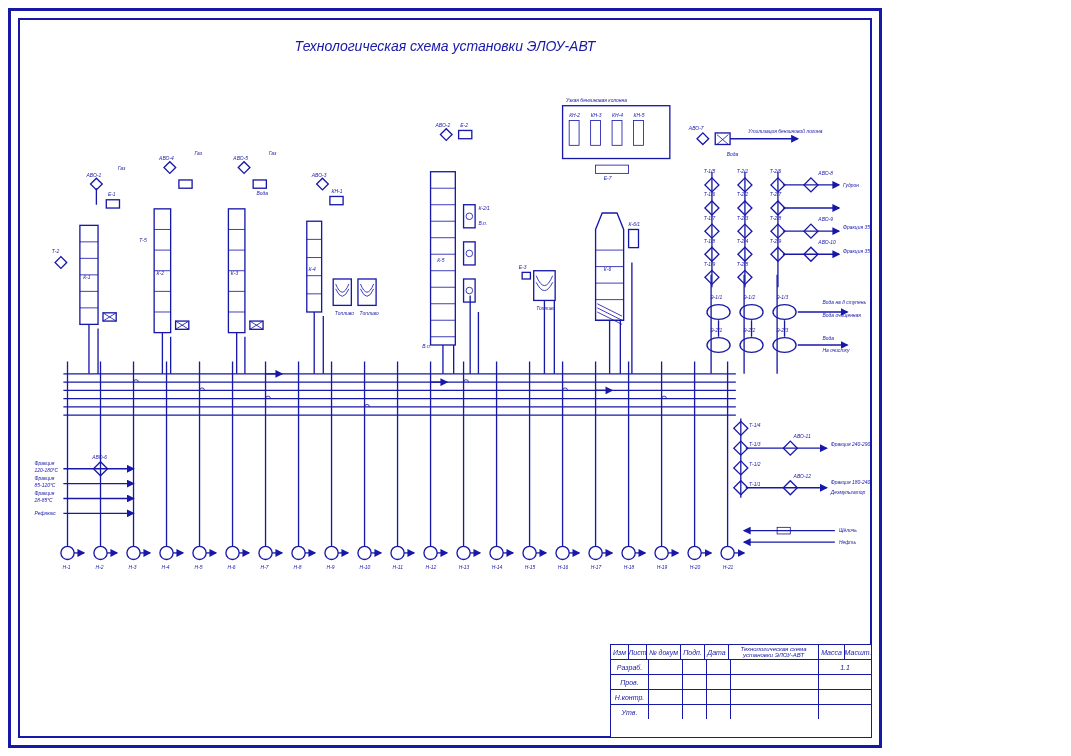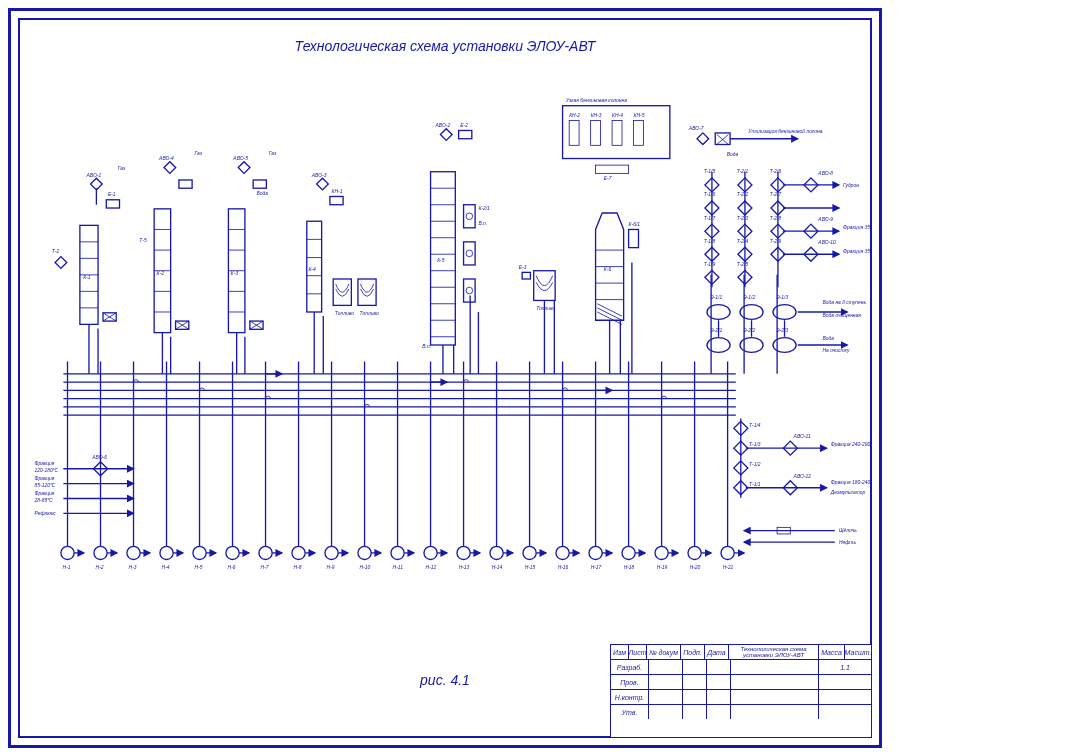--- a/index.html
+++ b/index.html
@@ -21,21 +21,20 @@
   .tblock .cell:last-child{border-right:none}
   .tblock .main-code{font:11px Arial;color:#1818a8;font-weight:500;display:flex;align-items:center;justify-content:center;height:22px}
 </style>
 </head>
 <body>
 
 <div class="frame">
   <div class="border-outer"></div>
   <div class="border-inner"></div>
   <div class="title">Технологическая схема установки ЭЛОУ-АВТ</div>
-  <div class="fig-label">рис. 4.1</div>
 
   <svg viewBox="0 0 1035 720">
 
     <defs>
       <marker id="ah" markerWidth="6" markerHeight="6" refX="5" refY="3" orient="auto">
         <path d="M0,0 L6,3 L0,6 Z" class="bfill"></path>
       </marker>
     </defs>
 
     <g>

